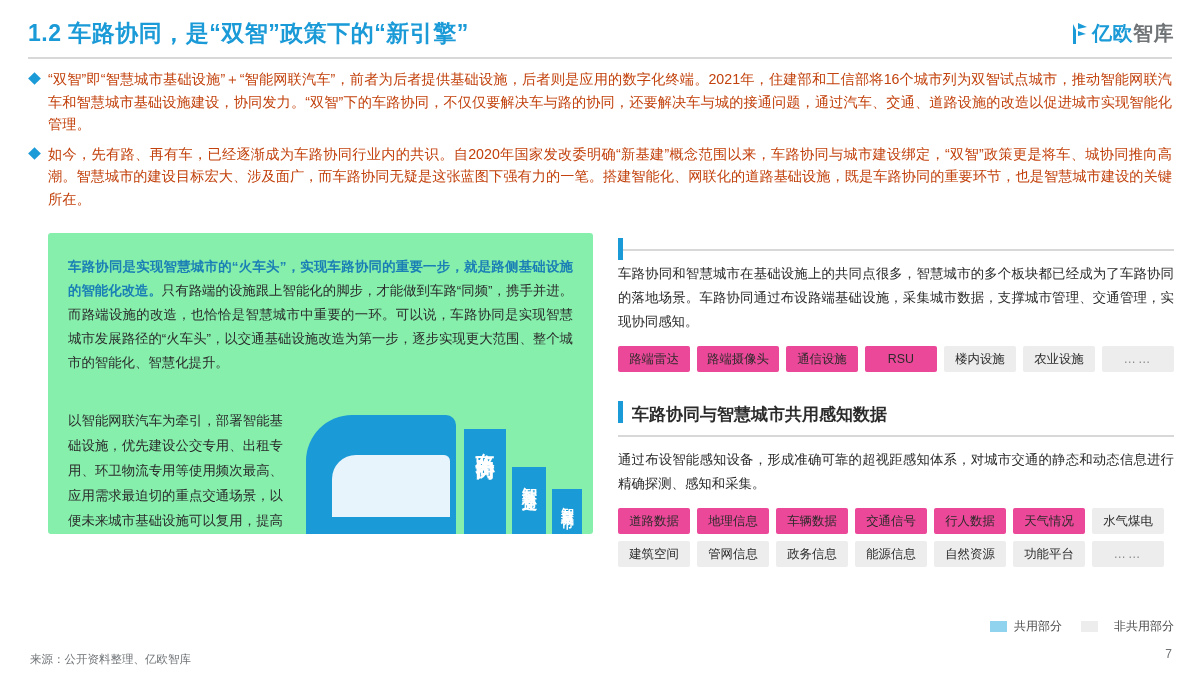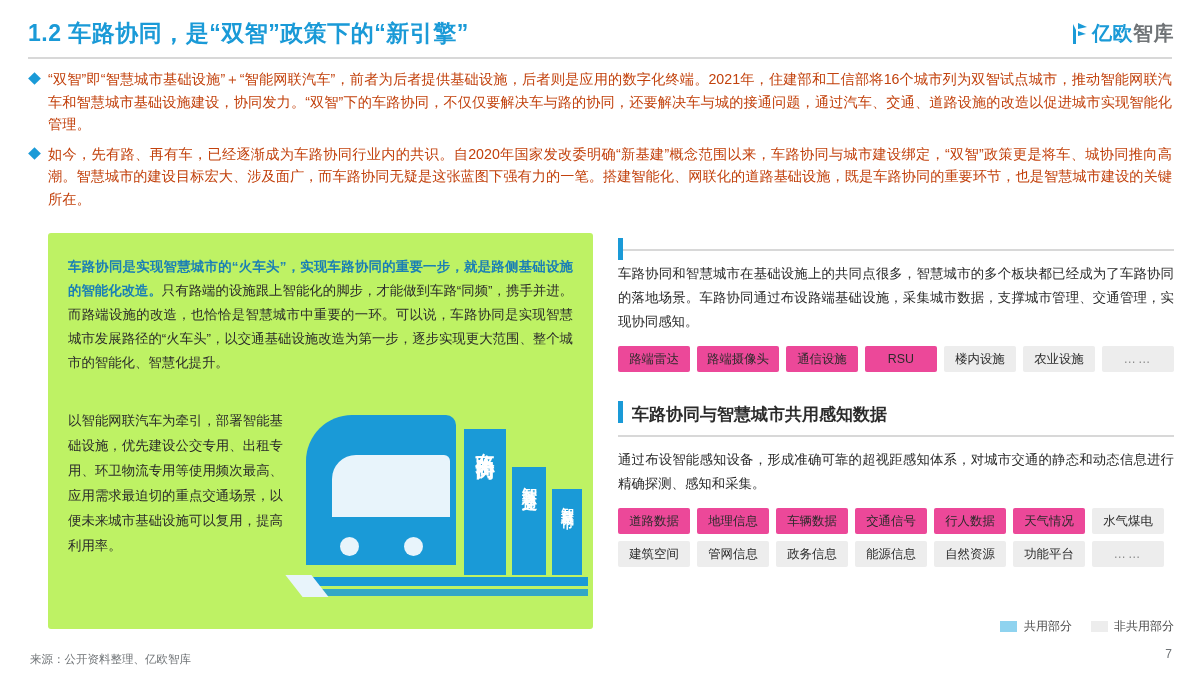--- a/index.html
+++ b/index.html
@@ -74,22 +74,22 @@
     line-height: 22.5px;
     color: #c2410c;
     text-align: justify;
     flex: 1 1 auto;
   }
 
   
   .left-panel {
     position: absolute;
     left: 48px; top: 233px;
-    width: 545px; height: 396px;
-    background: #bef264;
+    width: 545px; height: 301px;
+    background: #86efac;
     border-radius: 3px;
     overflow: hidden;
   }
   .lp-para1 {
     position: absolute;
     left: 20px; top: 22px;
     width: 505px;
     font-size: 13.4px;
     line-height: 24px;
     color: #1a7fb5;
@@ -250,21 +250,21 @@
     gap: 7px;
     font-size: 12px;
     color: #4a4a4a;
   }
   .legend .sw {
     width: 17px; height: 11px;
     display: inline-block;
   }
   .legend .sw.blue { background: #8fd3ef; }
   .legend .sw.gray { background: #ededed; }
-  .legend .lg-item { display: flex; align-items: center; gap: 6px; margin-left: 12px; }
+  .legend .lg-item { display: flex; align-items: center; gap: 16px; margin-left: 12px; }
 
   
   .source {
     position: absolute;
     left: 30px; bottom: 8px;
     font-size: 11.5px;
     color: #6f7376;
   }
   .pageno {
     position: absolute;

